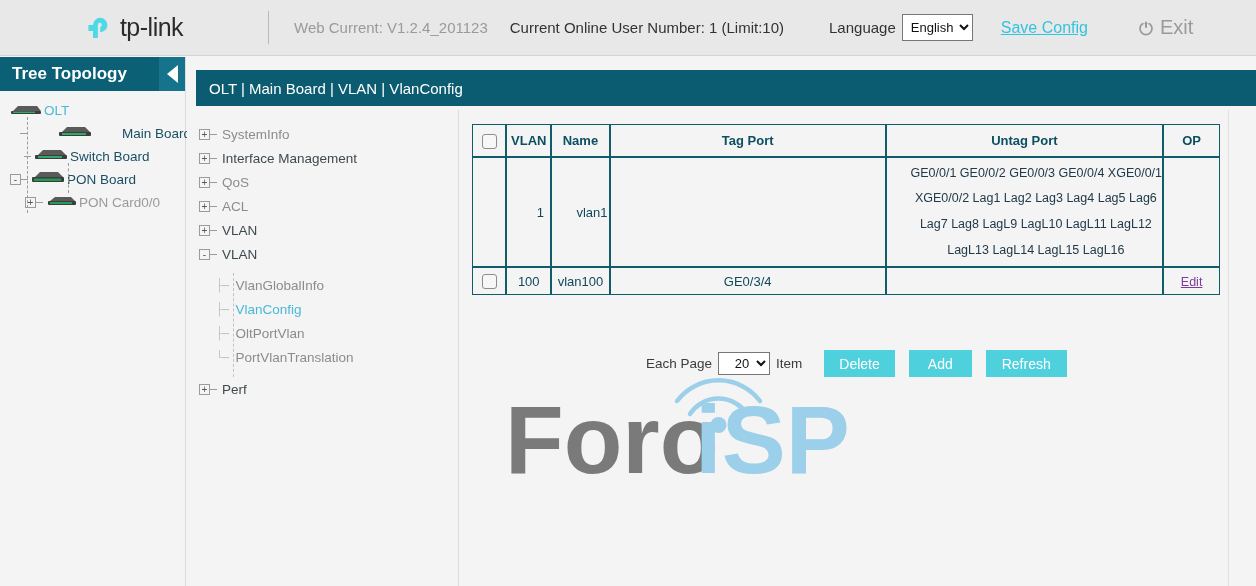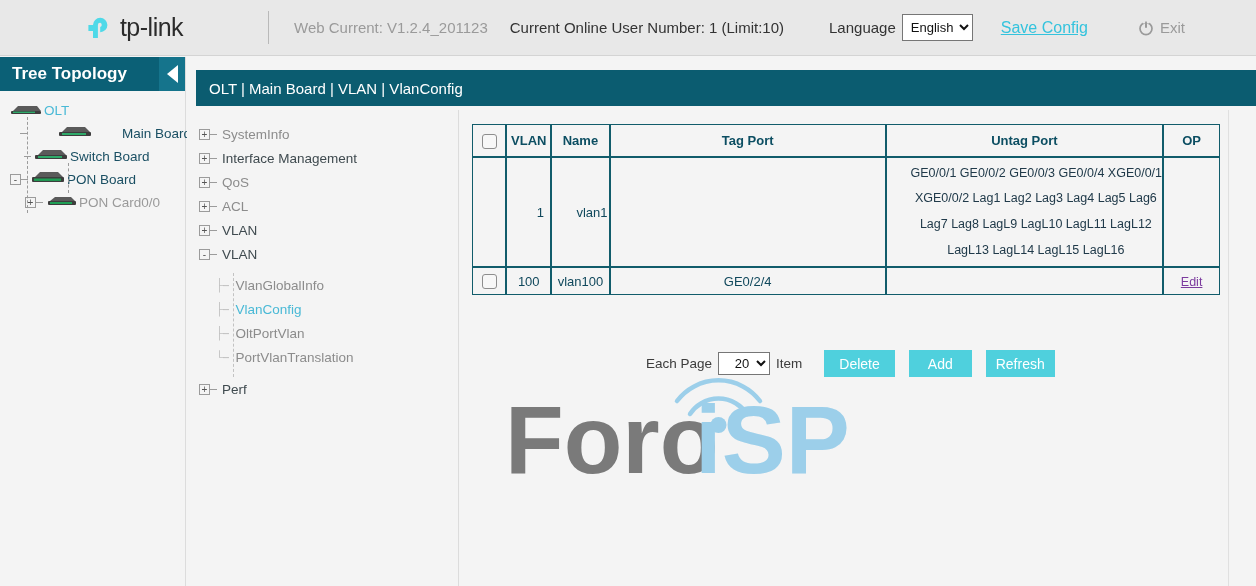--- a/index.html
+++ b/index.html
@@ -34,21 +34,21 @@
     font-size:13px; color:#111;
     height:27px; padding:1px 2px 1px 4px;
     border:1px solid #767676; background:#fff;
   }
   #saveconfig {
     font-size:16px; color:#34c3dd; text-decoration:underline;
     margin-left:28px; cursor:pointer; white-space:nowrap;
   }
   #exit-wrap { display:flex; align-items:center; gap:6px; margin-left:50px; }
   .power-icon { width:16px; height:16px; display:block; }
-  #exit-label { font-size:15px; color:#9a9a9a; }
+  #exit-label { font-size:20px; color:#9a9a9a; }
 
   
   #treepanel {
     position:absolute; left:0; top:57px; width:186px; height:529px;
     background:#f4f4f4; border-right:1px solid #dcdcdc;
   }
   #tree-header {
     height:34px; background:#0b6076;
     display:flex; align-items:center; justify-content:space-between;
     padding-left:12px;
@@ -148,21 +148,21 @@
     height:23px; width:52px; border:1px solid #767676; background:#fff; color:#111;
     text-align:center; padding-left:8px;
   }
   #item-label { font-size:13.5px; color:#3c3c3c; margin-left:6px; margin-right:22px; }
   .btn {
     background:#4fd0dd; color:#fff; border:none; font-size:14px;
     font-family:"Liberation Sans",sans-serif; cursor:pointer;
     height:27px; padding:4px 15px; margin-right:14px;
   }
   #btn-add { padding:0 19px; }
-  #btn-refresh { padding:0 10px; margin-right:0; }
+  #btn-refresh { padding:0 16px; margin-right:0; }
 
   
   #right-gutter { position:absolute; left:1228px; top:110px; width:28px; height:476px; background:#f4f4f4; border-left:1px solid #e0e0e0; }
 </style>
 </head>
 <body>
 
 <div id="app">
 
   <div id="topbar">
@@ -383,21 +383,21 @@
               </div>
             </td>
             <td class="cell-r1"></td>
           </tr>
           <tr>
             <td class="cell-r2">
               <input type="checkbox" class="rowchk" style="">
             </td>
             <td class="cell-r2 vlancell">100</td>
             <td class="cell-r2 namecell">vlan100</td>
-            <td class="cell-r2 tagcell">GE0/2/4</td>
+            <td class="cell-r2 tagcell">GE0/3/4</td>
             <td class="cell-r2"></td>
             <td class="cell-r2">
               <a class="edit-link">Edit</a>
             </td>
           </tr>
         </tbody>
       </table>
 
       <div id="tscroll">
         <span class="sb-arrow sb-up"></span>

